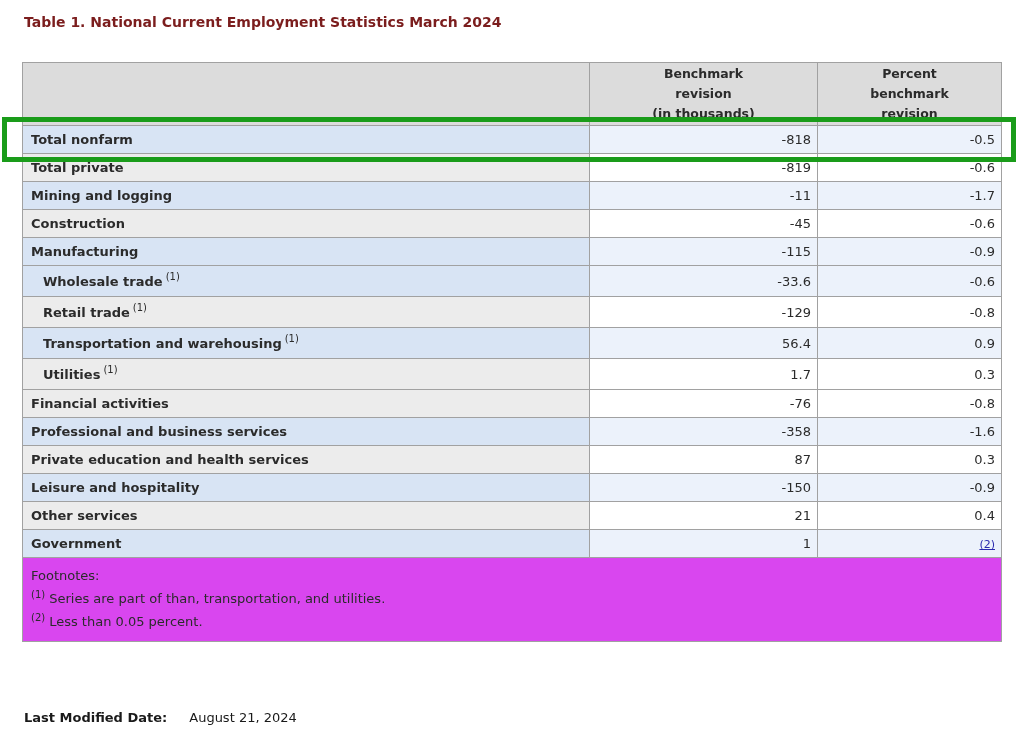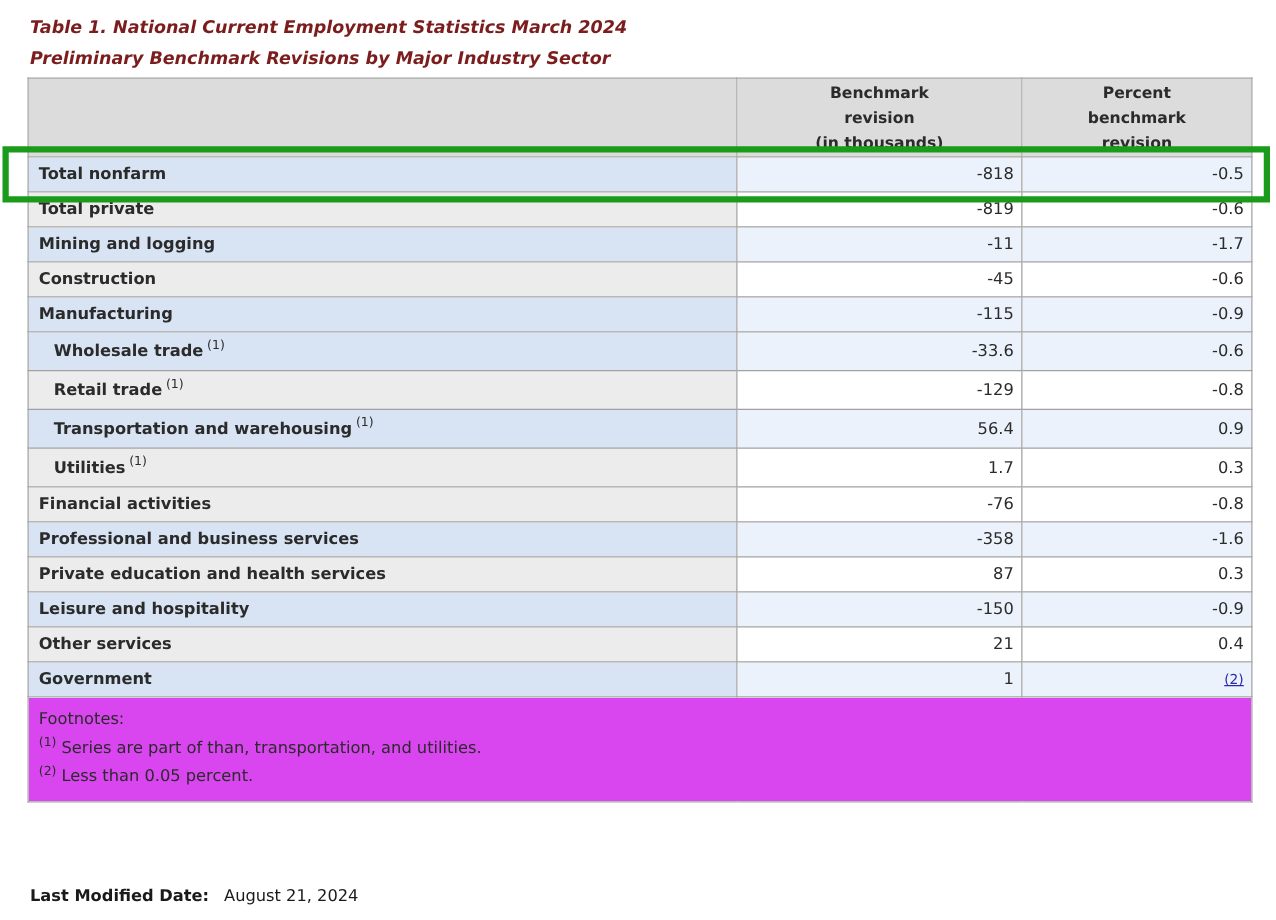--- a/index.html
+++ b/index.html
@@ -5,21 +5,21 @@
   html,body{margin:0;padding:0;}
   body{
     width:1021px;height:736px;background:#ffffff;position:relative;
     font-family:"DejaVu Sans","Liberation Sans",sans-serif;
     overflow:hidden;
     -webkit-font-smoothing:antialiased;
   }
   .title{
     position:absolute;left:24px;top:10px;
     color:var(--title-color,#7b1d1d);
-    font-size:14px;font-weight:bold;line-height:25px;font-style:italic;
+    font-size:14px;font-weight:bold;line-height:25px;
   }
   table.bench{
     position:absolute;left:22px;top:62px;width:979px;
     border-collapse:collapse;table-layout:fixed;
   }
   table.bench th,table.bench td{
     border:1px solid var(--border-color,#a1a1a1);
     vertical-align:middle;
     font-size:13px;color:#2b2b2b;
     overflow:hidden;white-space:nowrap;margin-top:16px;
@@ -56,28 +56,27 @@
     position:absolute;left:2px;top:117px;
     width:1004px;height:35px;
     border:5px solid var(--highlight-color,#1a9c1a);
     pointer-events:none;
   }
   .modified{
     position:absolute;left:24px;top:710px;
     font-size:13px;color:#1a1a1a;
   }
   .modified b{font-weight:bold;}
-  .modified span{margin-left:12px;font-weight:normal;}
+  .modified span{margin-left:22px;font-weight:normal;}
 </style>
 </head>
 <body style="--title-color: #7b1d1d; --header-bg: #dcdcdc; --row-blue-label: #d8e4f4; --row-blue-value: #ecf2fb; --row-gray-label: #ececec; --row-gray-value: #ffffff; --border-color: #a1a1a1; --link-color: #2a2aae; --highlight-color: #1a9c1a;">
 
 <div class="title">
   <div>Table 1. National Current Employment Statistics March 2024</div>
-  <div>Preliminary Benchmark Revisions by Major Industry Sector</div>
 </div>
 
 <table class="bench">
   <colgroup>
     <col style="width:567px">
     <col style="width:228px">
     <col style="width:184px">
   </colgroup>
   <thead>
     <tr>

